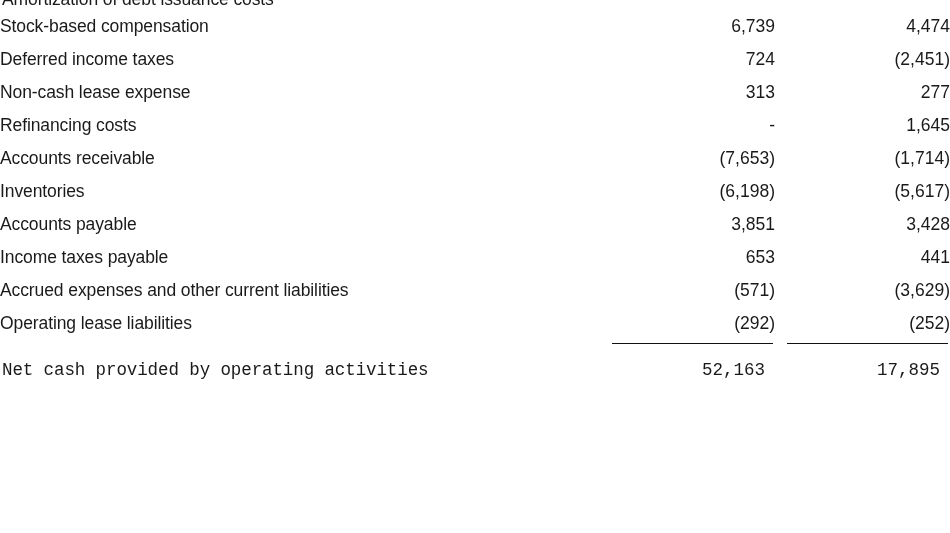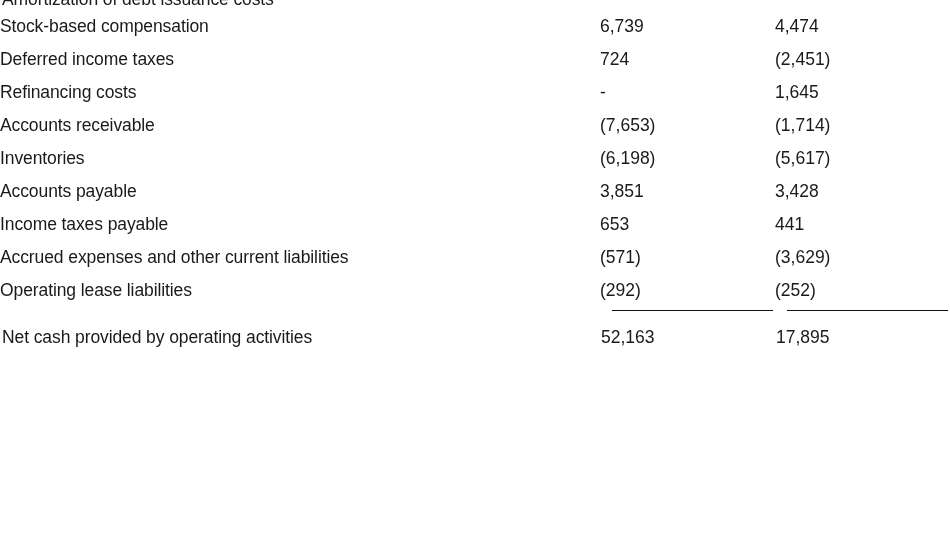--- a/index.html
+++ b/index.html
@@ -37,21 +37,21 @@
     vertical-align: middle;
     line-height: 33px;
     white-space: nowrap;
   }
   td.label {
     text-align: left;
     padding-left: 2px;
     letter-spacing: -0.1px;
   }
   td.value {
-    text-align: left;
+    text-align: right;
     padding-right: 10px;
     font-variant-numeric: tabular-nums;
   }
   
   tr.clipped-row td {
     height: 10px;
     line-height: 10px;
     overflow: hidden;
     padding: 0;
     position: relative;
@@ -80,20 +80,21 @@
     right: 2px;
     top: 3px;
     border-top: 1.6px solid #111111;
   }
   tr.total-row td {
     padding-top: 6px;
     height: 34px;
     line-height: 34px;
     vertical-align: middle;
     white-space: nowrap;
+    font-family: Liberation Mono, monospace;
   }
   .spacer-bottom { height: 55px; }
 </style>
 </head>
 <body>
 
 <div class="statement">
   <table class="cf-table">
     <colgroup>
       <col class="c-label">
@@ -115,20 +116,25 @@
 
       <tr class="data-row">
         <td class="label">Stock-based compensation</td>
         <td class="value">6,739</td>
         <td class="value">4,474</td>
       </tr>
       <tr class="data-row">
         <td class="label">Deferred income taxes</td>
         <td class="value">724</td>
         <td class="value">(2,451)</td>
+      </tr>
+      <tr class="data-row">
+        <td class="label">Non-cash lease expense</td>
+        <td class="value">313</td>
+        <td class="value">277</td>
       </tr>
       <tr class="data-row">
         <td class="label">Refinancing costs</td>
         <td class="value">-</td>
         <td class="value">1,645</td>
       </tr>
       <tr class="data-row">
         <td class="label">Accounts receivable</td>
         <td class="value">(7,653)</td>
         <td class="value">(1,714)</td>

